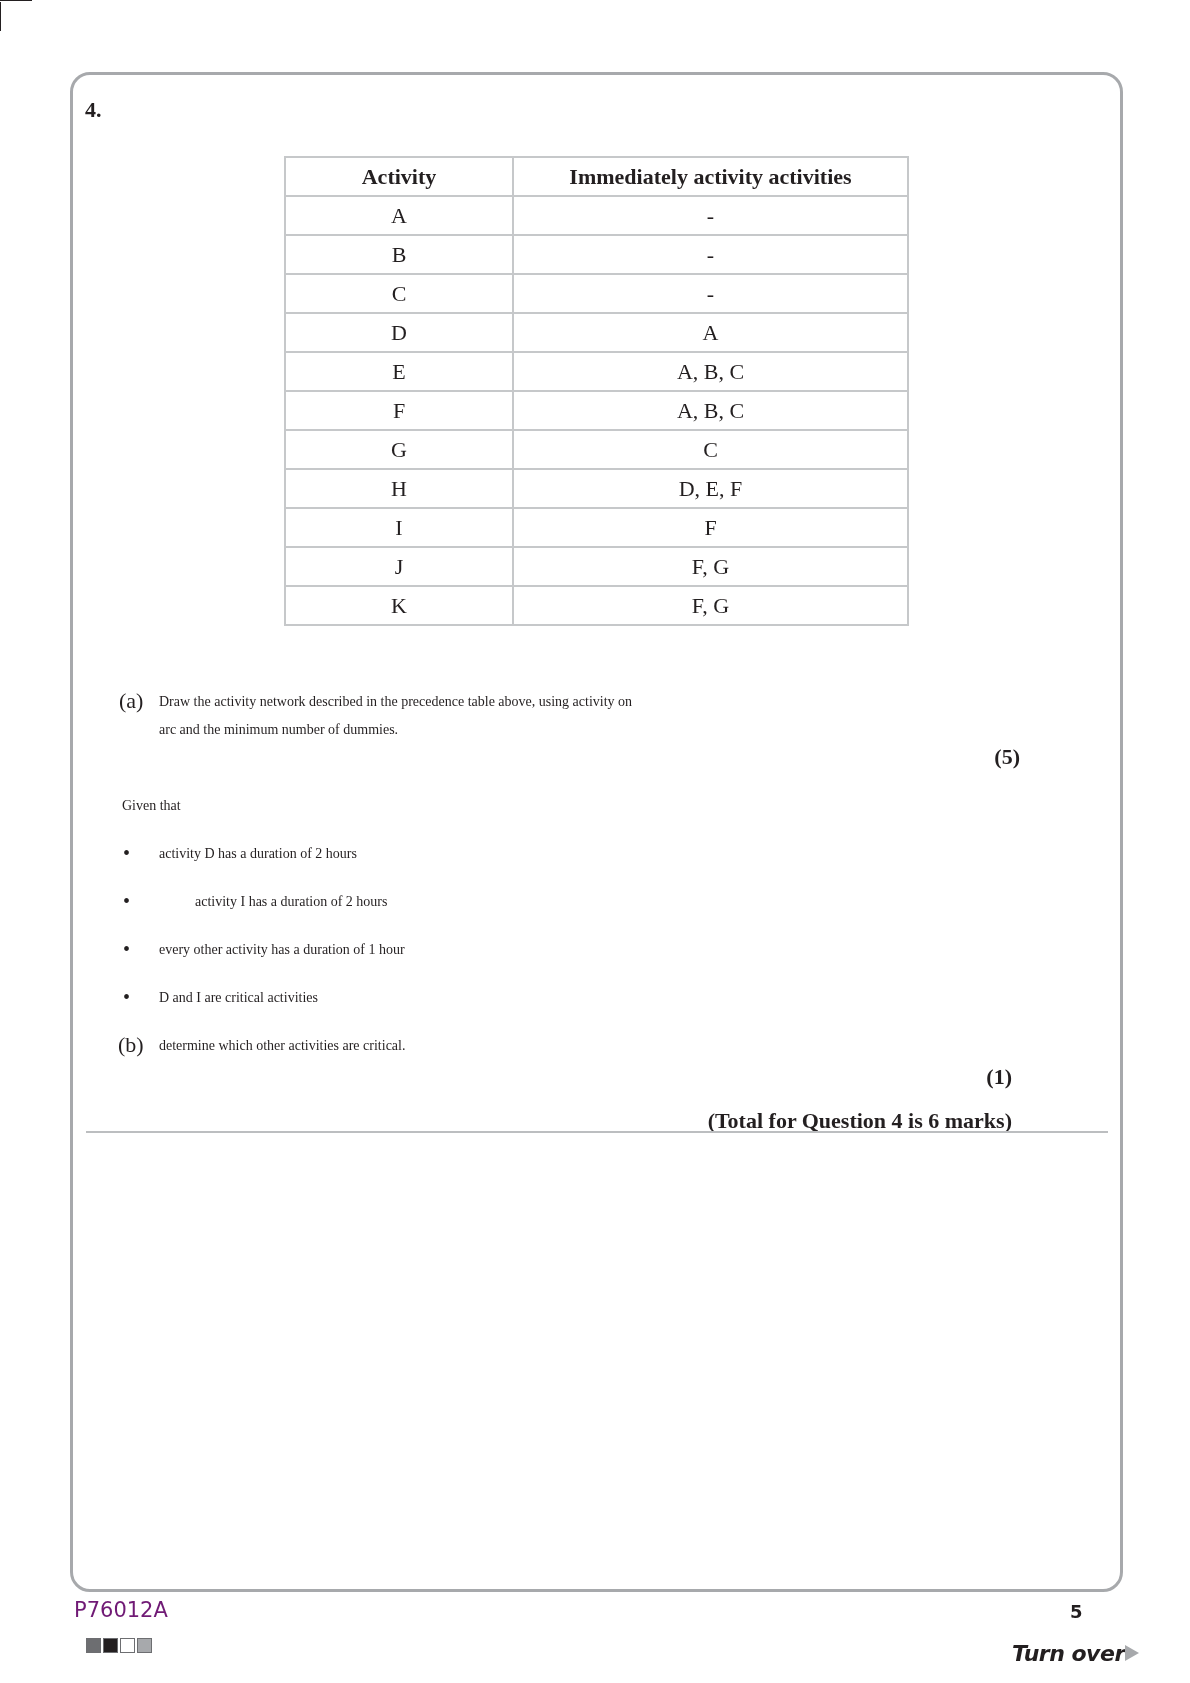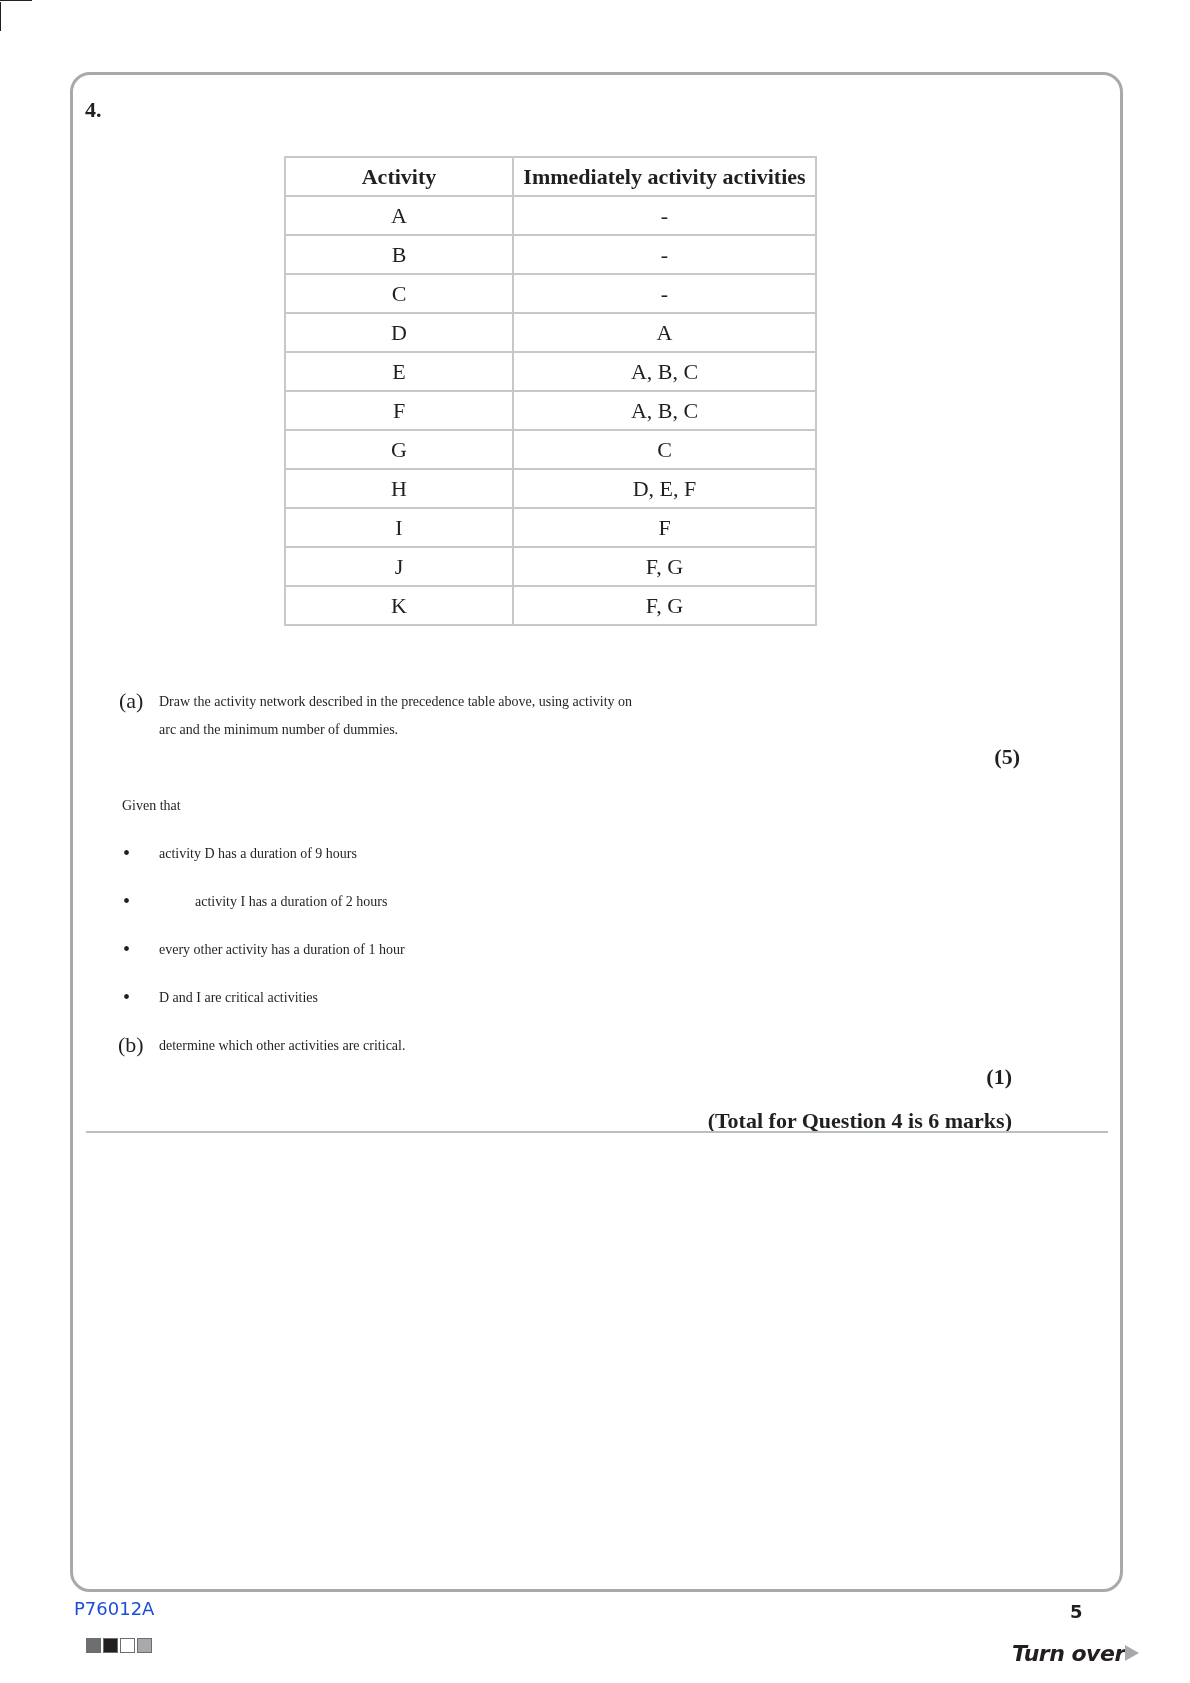--- a/index.html
+++ b/index.html
@@ -4,32 +4,32 @@
 <style>
   html, body { margin:0; padding:0; background:#ffffff; }
   body { width:1190px; height:1683px; position:relative; overflow:hidden;
          font-family:"Liberation Serif", serif; color:#231f20; }
   .abs { position:absolute; }
   .crop-h { left:0; top:0; width:32px; height:1px; background:#231f20; }
   .crop-v { left:0; top:2px; width:1px; height:29px; background:#231f20; }
   .frame { left:70px; top:72px; width:1047px; height:1514px;
            border:3px solid #a7a9ac; border-radius:20px; box-sizing:content-box; }
   .qnum { left:85px; top:97px; font-size:22px; font-weight:bold; line-height:26px; }
-  table.prec { position:absolute; left:284px; top:156px; width:533px;
+  table.prec { position:absolute; left:284px; top:156px; width:625px;
                border-collapse:collapse; font-size:22px; }
   table.prec th, table.prec td { border:2px solid #c6c8ca; text-align:center;
                height:37px; padding:0; line-height:37px; }
   table.prec th { font-weight:bold; }
   table.prec .c1 { width:226px; }
   .para { font-size:14px; line-height:27px; }
   .label { position:absolute; font-size:22px; }
   .marks { font-size:22px; font-weight:bold; text-align:right; }
   .bullet { font-size:20px; }
   .rule { left:86px; top:1131px; width:1022px; height:2px; background:#bcbec0; }
-  .footer-code { left:74px; top:1598px; font-family:"DejaVu Sans", sans-serif; font-size:18px; color:#1d4ed8; }
+  .footer-code { left:74px; top:1598px; font-family:"DejaVu Sans", sans-serif; font-size:21px; color:#701a75; }
   .page-no { left:1070px; top:1601px; font-family:"DejaVu Sans", sans-serif; font-weight:bold; font-size:18px; }
   .turn-over { left:1012px; top:1641px; font-family:"DejaVu Sans", sans-serif; font-style:italic; font-weight:bold;
                font-size:22px; letter-spacing:-0.5px; }
   .tri { left:1125px; top:1645px; width:0; height:0; border-top:8px solid transparent;
          border-bottom:8px solid transparent; border-left:14px solid #a7a9ac; }
   .sq { position:absolute; top:1638px; width:15px; height:15px; box-sizing:border-box; border:1px solid #6d6e71; }
 </style>
 </head>
 <body>
 
@@ -96,21 +96,21 @@
 </table>
 
 <div class="label" style="left:119px; top:688px;">(a)</div>
 <div class="abs para" style="left:159px; top:688px;">Draw the activity network described in the precedence table above, using activity on</div>
 <div class="abs para" style="left:159px; top:716px;">arc and the minimum number of dummies.</div>
 <div class="abs marks" style="right:170px; top:744px;">(5)</div>
 
 <div class="abs para" style="left:122px; top:792px;font-family:Liberation Serif, serif;">Given that</div>
 
 <div class="abs bullet" style="left:123px; top:842px;">•</div>
-<div class="abs para" style="left:159px; top:840px;">activity D has a duration of 9 hours</div>
+<div class="abs para" style="left:159px; top:840px;">activity D has a duration of 2 hours</div>
 
 <div class="abs bullet" style="left:123px; top:890px;">•</div>
 <div class="abs para" style="left:159px; top:888px;margin-left:36px;">activity I has a duration of 2 hours</div>
 
 <div class="abs bullet" style="left:123px; top:938px;">•</div>
 <div class="abs para" style="left:159px; top:936px;">every other activity has a duration of 1 hour</div>
 
 <div class="abs bullet" style="left:123px; top:986px;">•</div>
 <div class="abs para" style="left:159px; top:984px;">D and I are critical activities</div>
 

